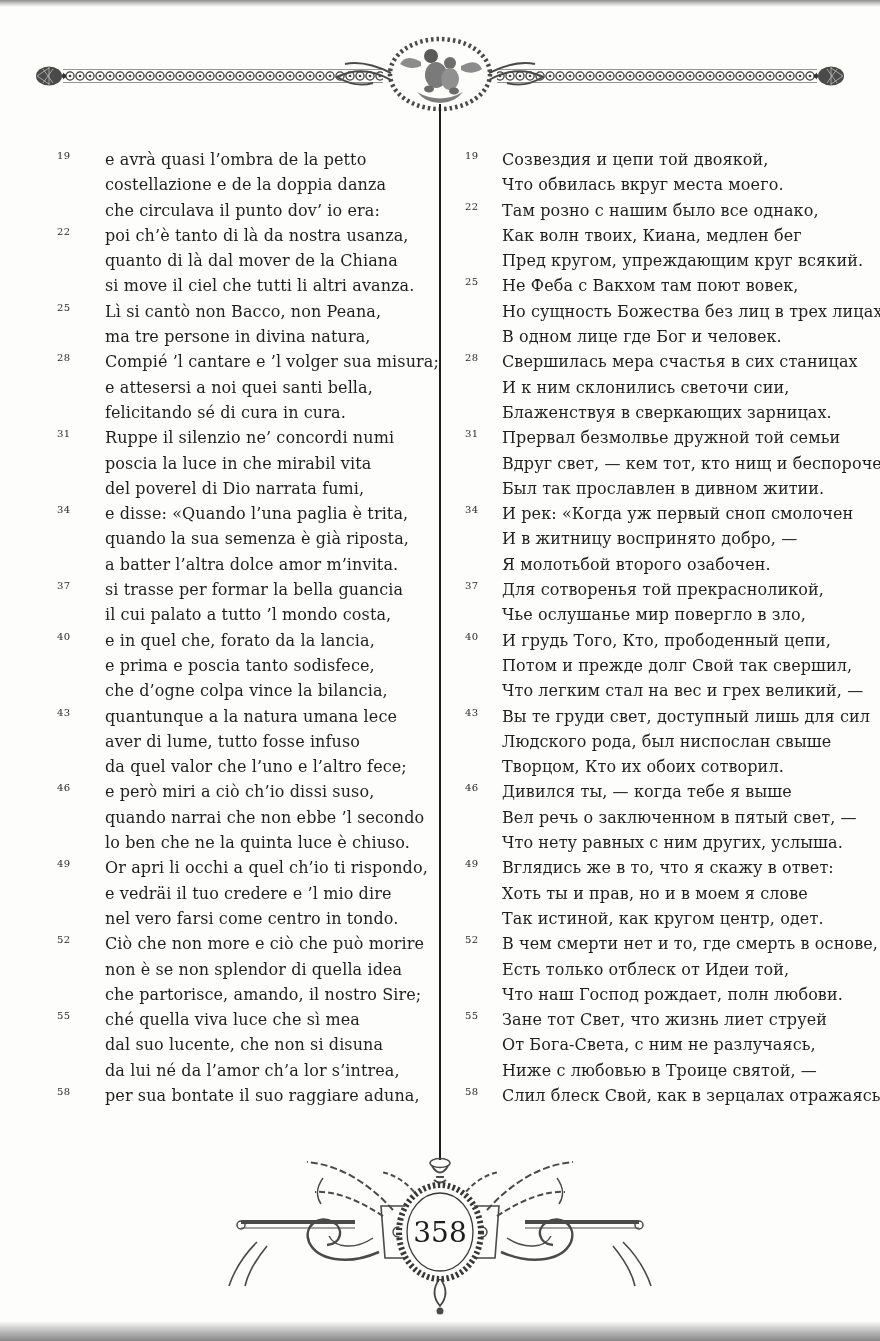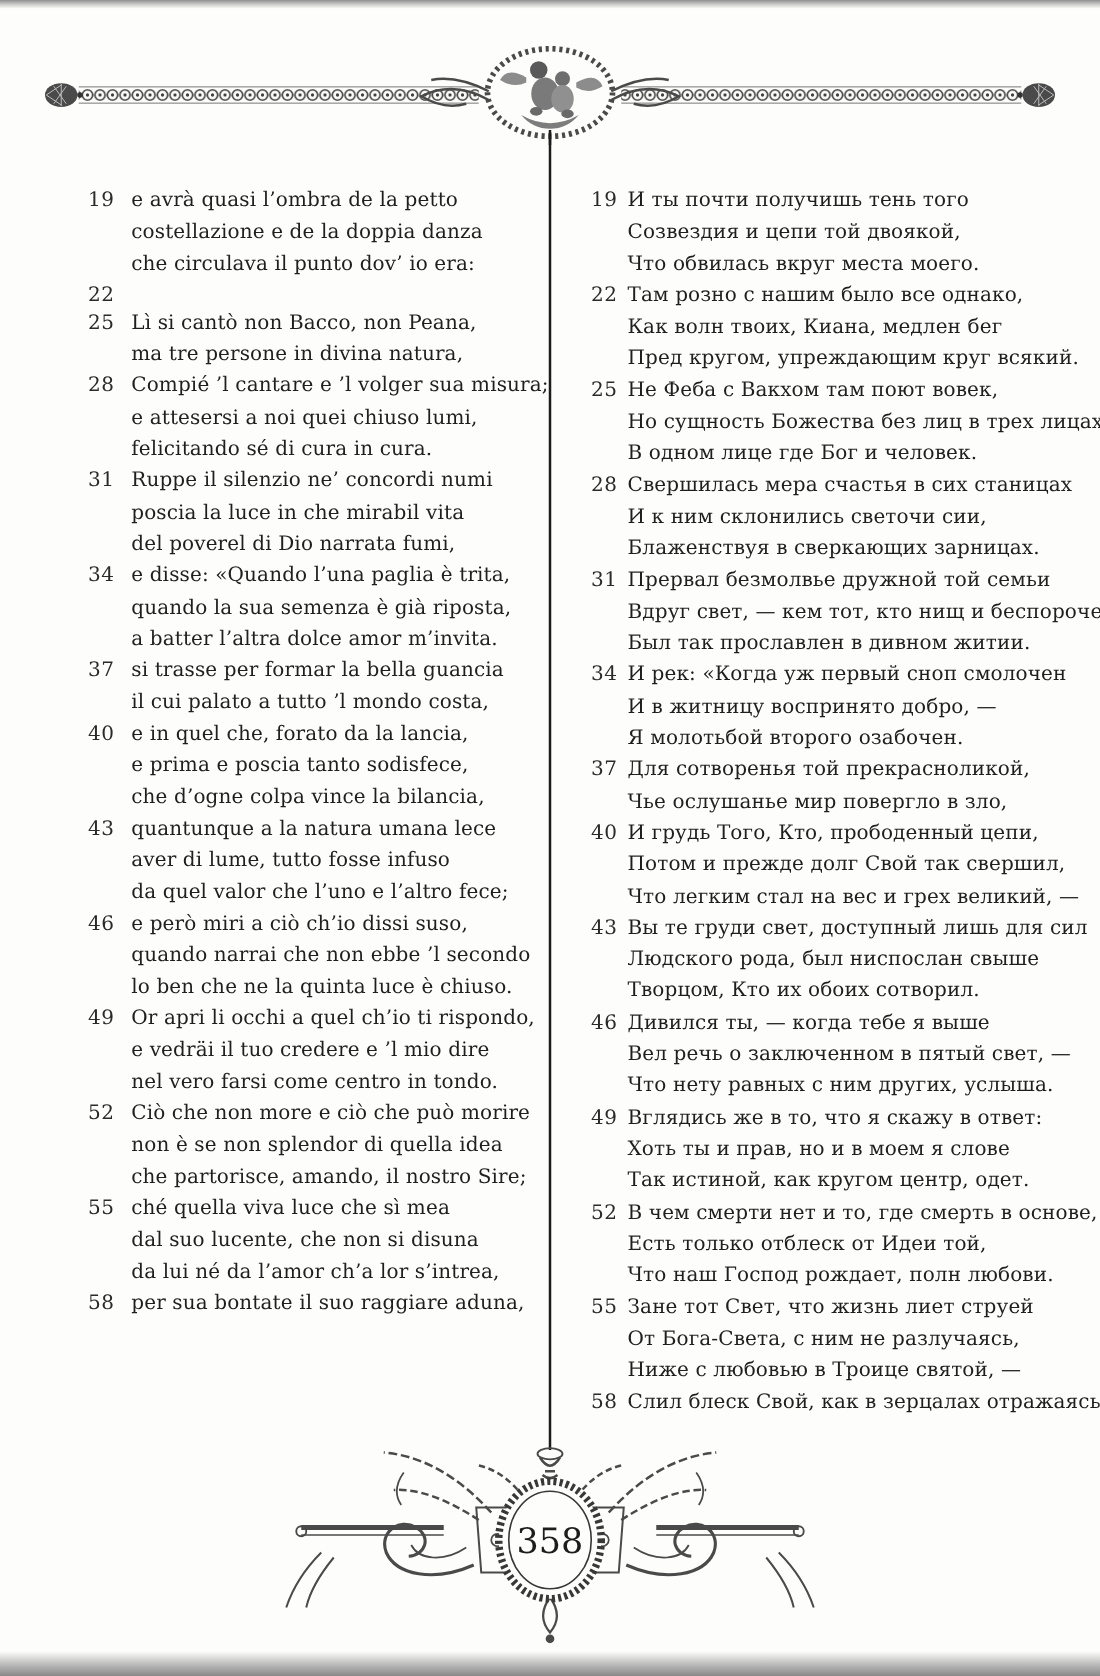--- a/index.html
+++ b/index.html
@@ -25,22 +25,22 @@
     position:absolute;left:439px;top:104px;width:2px;height:1056px;
     background:#1c1c1c;
   }
   .ornament-footer{position:absolute;left:223px;top:1150px;width:434px;height:168px;}
   .column{position:absolute;top:147px;}
   .column-left{left:55px;width:382px;}
   .column-right{left:465px;width:402px;}
   .tercet{display:flex;align-items:flex-start;}
   .tnum{
     flex:0 0 auto;
-    font-size:16px;color:#2a2a2a;
-    padding-top:3px;letter-spacing:.5px;text-align:center;
+    font-size:10px;color:#2a2a2a;
+    padding-top:3px;letter-spacing:.5px;
   }
   .column-left .tnum{width:48px;padding-left:2px;}
   .column-right .tnum{width:37px;}
   .tlines{flex:1 1 auto;}
   .vline{
     font-size:16px;line-height:25.3px;white-space:nowrap;
     letter-spacing:.1px;
   }
 </style>
 </head>
@@ -103,33 +103,38 @@
       <div class="tercet">
         <span class="tnum">19</span>
         <div class="tlines">
           <div class="vline">e avrà quasi l’ombra de la petto</div>
           <div class="vline">costellazione e de la doppia danza</div>
           <div class="vline">che circulava il punto dov’ io era:</div>
         </div>
       </div>
       <div class="tercet">
         <span class="tnum">22</span>
+        <div class="tlines">
+          <div class="vline">poi ch’è tanto di là da nostra usanza,</div>
+          <div class="vline">quanto di là dal mover de la Chiana</div>
+          <div class="vline">si move il ciel che tutti li altri avanza.</div>
+        </div>
       </div>
       <div class="tercet">
         <span class="tnum">25</span>
         <div class="tlines">
           <div class="vline">Lì si cantò non Bacco, non Peana,</div>
           <div class="vline">ma tre persone in divina natura,</div>
         </div>
       </div>
       <div class="tercet">
         <span class="tnum">28</span>
         <div class="tlines">
           <div class="vline">Compié ’l cantare e ’l volger sua misura;</div>
-          <div class="vline">e attesersi a noi quei chiuso lumi,</div>
+          <div class="vline">e attesersi a noi quei santi bella,</div>
           <div class="vline">felicitando sé di cura in cura.</div>
         </div>
       </div>
       <div class="tercet">
         <span class="tnum">31</span>
         <div class="tlines">
           <div class="vline">Ruppe il silenzio ne’ concordi numi</div>
           <div class="vline">poscia la luce in che mirabil vita</div>
           <div class="vline">del poverel di Dio narrata fumi,</div>
         </div>
@@ -201,21 +206,20 @@
         <span class="tnum">58</span>
         <div class="tlines">
           <div class="vline">per sua bontate il suo raggiare aduna,</div>
         </div>
       </div>
     </div>
   <div class="column column-right" id="col-right">
       <div class="tercet">
         <span class="tnum">19</span>
         <div class="tlines">
-          <div class="vline">И ты почти получишь тень того</div>
           <div class="vline">Созвездия и цепи той двоякой,</div>
           <div class="vline">Что обвилась вкруг места моего.</div>
         </div>
       </div>
       <div class="tercet">
         <span class="tnum">22</span>
         <div class="tlines">
           <div class="vline">Там розно с нашим было все однако,</div>
           <div class="vline">Как волн твоих, Киана, медлен бег</div>
           <div class="vline">Пред кругом, упреждающим круг всякий.</div>

